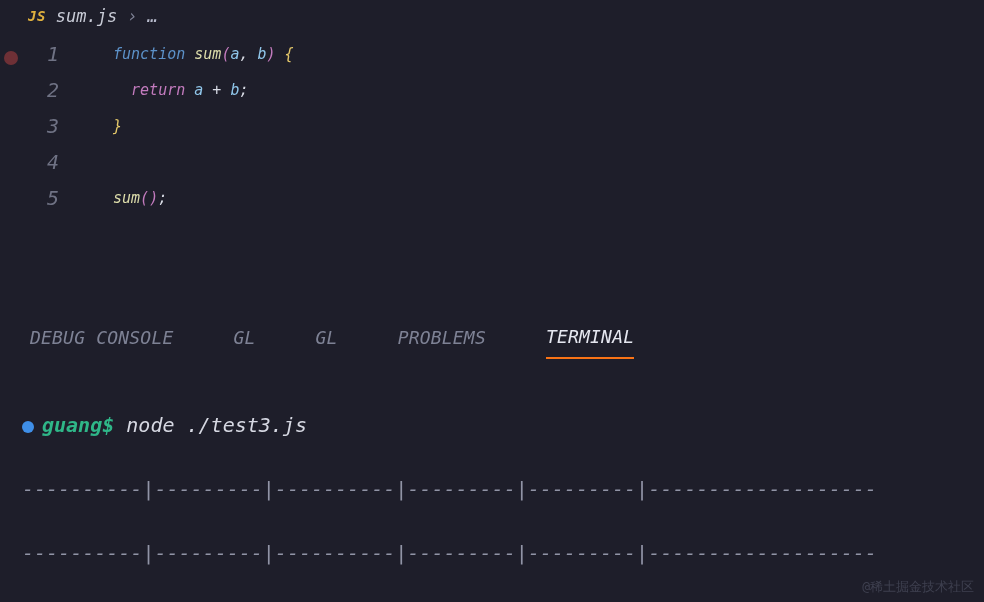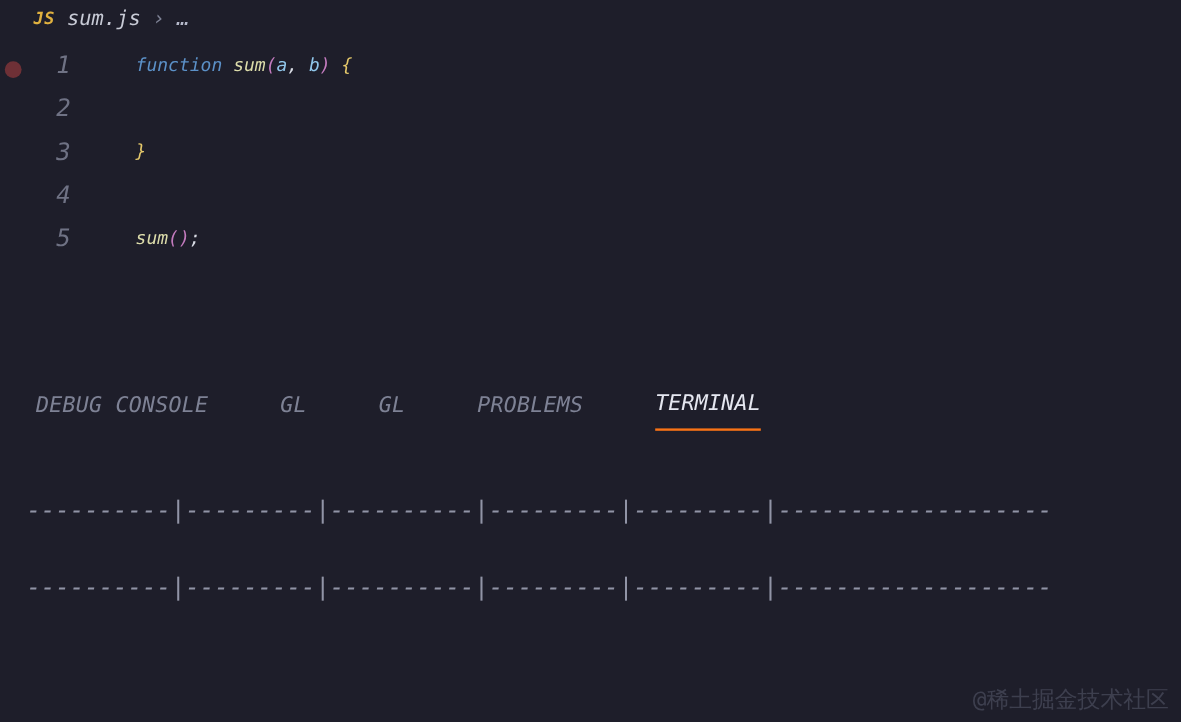--- a/index.html
+++ b/index.html
@@ -38,21 +38,21 @@
 .ptab.active { color:#e5e7f0; border-bottom:2px solid #f97316; }
 
 
 .terminal { padding:18px 22px 0; font-size:20px; line-height:32px; white-space:pre; color:#c7cad5; }
 .term-prompt-dot { display:inline-block; width:12px; height:12px; border-radius:50%; background:#3f8fe8; margin-right:8px; vertical-align:middle; }
 .term-user { color:#2fb688; font-weight:600; }
 .term-cmd { color:#d6d8e2; }
 .cov-border { color:#9194a6; }
 .cov-head { color:#d2d5e0; }
 
-.watermark { position:absolute; right:10px; bottom:6px; font-size:19px; color:#5d6073; opacity:0.5; }
+.watermark { position:absolute; right:10px; bottom:6px; font-size:13px; color:#5d6073; opacity:0.5; }
 </style>
 </head>
 <body>
 
 <div class="root">
 
   <div class="breadcrumb">
     <span class="js-badge">JS</span>
     <span>sum.js</span>
     <span class="chev">›</span>
@@ -62,20 +62,21 @@
   <div class="editor">
     <div class="bp-dot"></div>
 
     <div class="eline">
       <div class="gutter">1</div>
       <div class="code"><span class="tok-kw">function</span> <span class="tok-fn">sum</span><span class="tok-paren">(</span><span class="tok-var">a</span><span class="tok-punc">,</span> <span class="tok-var">b</span><span class="tok-paren">)</span> <span class="tok-brace">{</span></div>
     </div>
 
     <div class="eline">
       <div class="gutter">2</div>
+      <div class="code">  <span class="tok-kw2">return</span> <span class="tok-var">a</span> <span class="tok-op">+</span> <span class="tok-var">b</span><span class="tok-punc">;</span></div>
     </div>
 
     <div class="eline">
       <div class="gutter">3</div>
       <div class="code"><span class="tok-brace">}</span></div>
     </div>
 
     <div class="eline">
       <div class="gutter">4</div>
       <div class="code"></div>
@@ -89,20 +90,21 @@
 
   <div class="panel-tabs">
     <div class="ptab">DEBUG CONSOLE</div>
     <div class="ptab">GL</div>
     <div class="ptab">GL</div>
     <div class="ptab">PROBLEMS</div>
     <div class="ptab active">TERMINAL</div>
   </div>
 
   <div class="terminal">
+<div><span class="term-prompt-dot"></span><span class="term-user">guang</span><span class="term-user">$</span> <span class="term-cmd">node ./test3.js</span></div>
 <div class="cov-border">----------|---------|----------|---------|---------|-------------------</div>
 <div class="cov-border">----------|---------|----------|---------|---------|-------------------</div>
 
 
 
   </div>
 
 </div>
 
 <div class="watermark">@稀土掘金技术社区</div>

